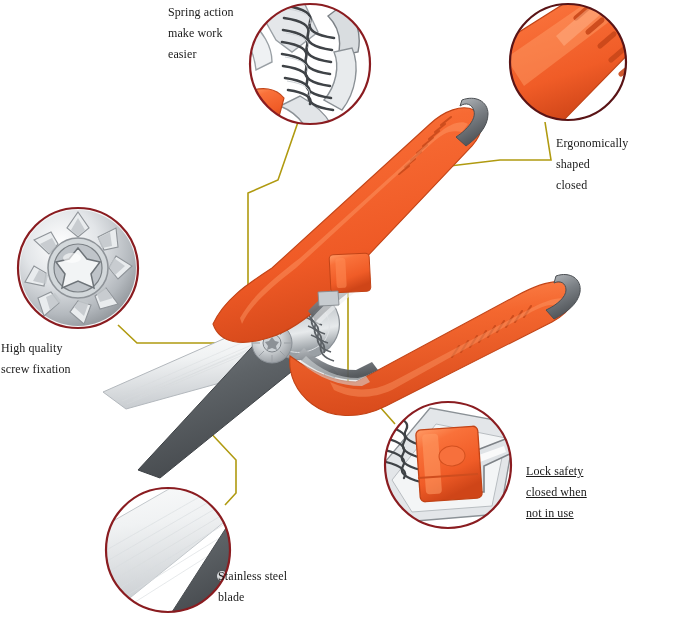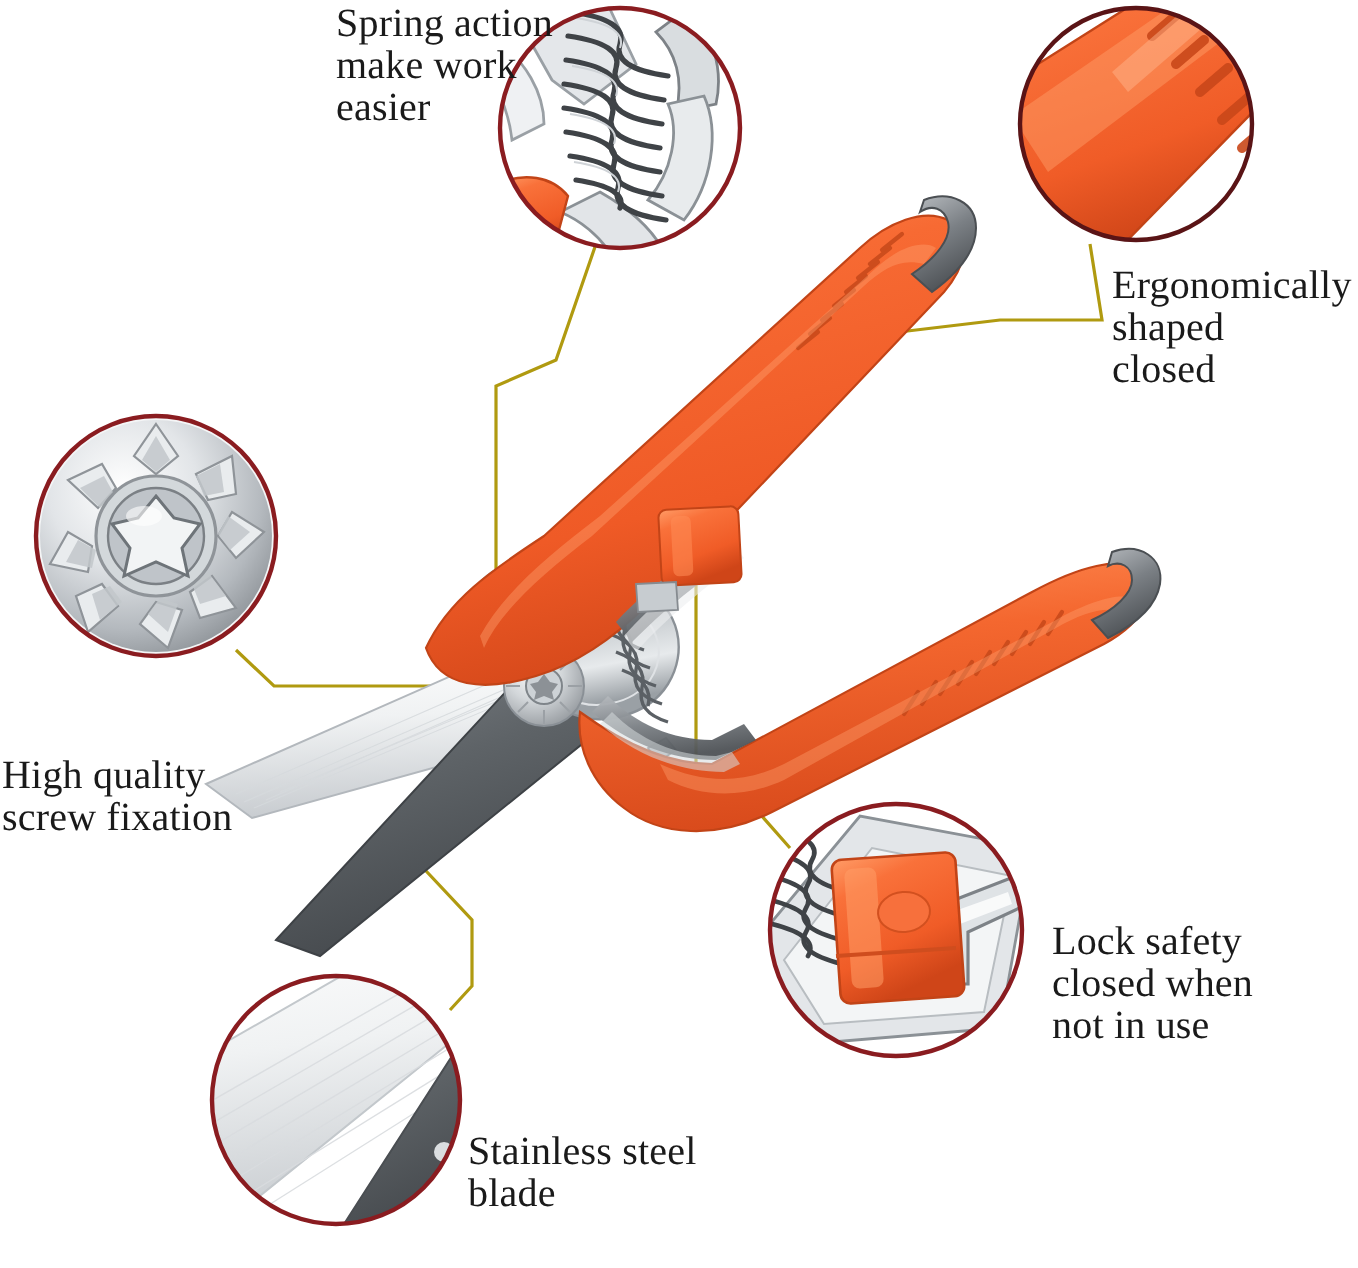--- a/index.html
+++ b/index.html
@@ -1,26 +1,26 @@
 <!DOCTYPE html>
 <html><head>
 <meta charset="utf-8">
 <style>
   html,body{margin:0;padding:0;background:#fff;}
   body{width:679px;height:634px;overflow:hidden;
        font-family:"Liberation Serif","DejaVu Serif",serif;}
   #stage{position:relative;width:679px;height:634px;background:#ffffff;}
   #stage > svg{position:absolute;left:0;top:0;}
-  .calloutText{position:absolute;color:#1a1a1a;font-size:20px;line-height:21px;
+  .calloutText{position:absolute;color:#1a1a1a;font-size:12px;line-height:21px;
                font-family:"Liberation Serif","DejaVu Serif",serif;white-space:pre-line;letter-spacing:.1px;}
   .t-spring{left:168px;top:2px;}
   .t-ergo{left:556px;top:133px;}
-  .t-screw{left:1px;top:338px;margin-top:40px;}
-  .t-lock{left:526px;top:461px;}
-  .t-blade{left:218px;top:566px;margin-left:16px;}
+  .t-screw{left:1px;top:338px;}
+  .t-lock{left:526px;top:461px;text-decoration:underline;}
+  .t-blade{left:218px;top:566px;}
 </style>
 </head>
 <body>
 
 <div id="stage">
 
   <svg width="679" height="634" viewBox="0 0 679 634">
     <defs>
       <linearGradient id="gOrange" x1="0" y1="0" x2="0.3" y2="1">
         <stop offset="0%" stop-color="#ff8c55"></stop>

